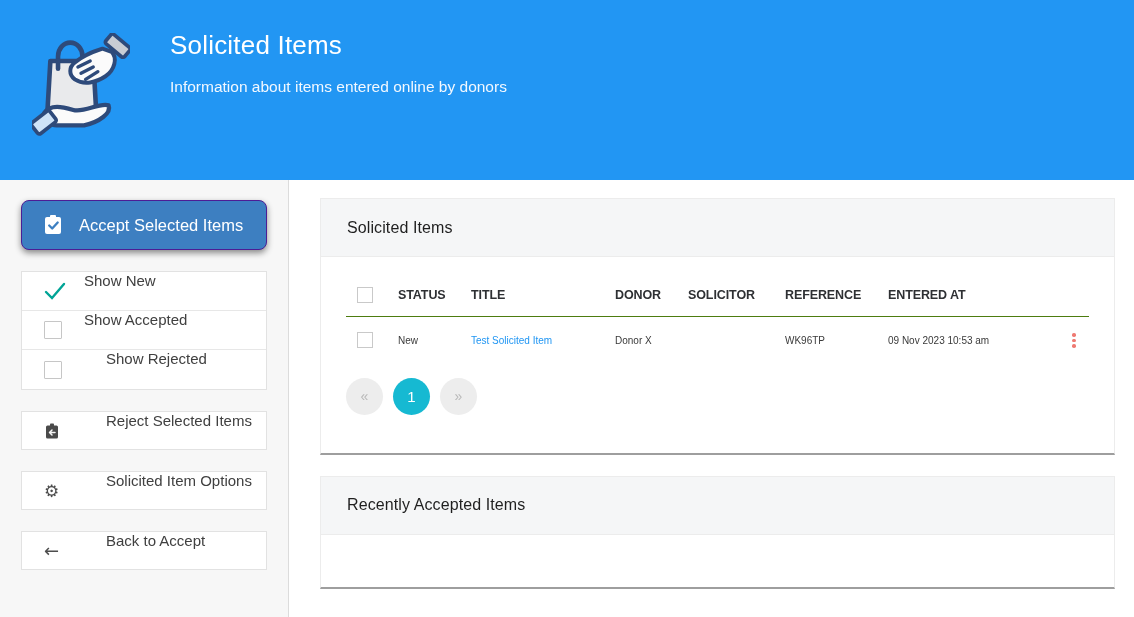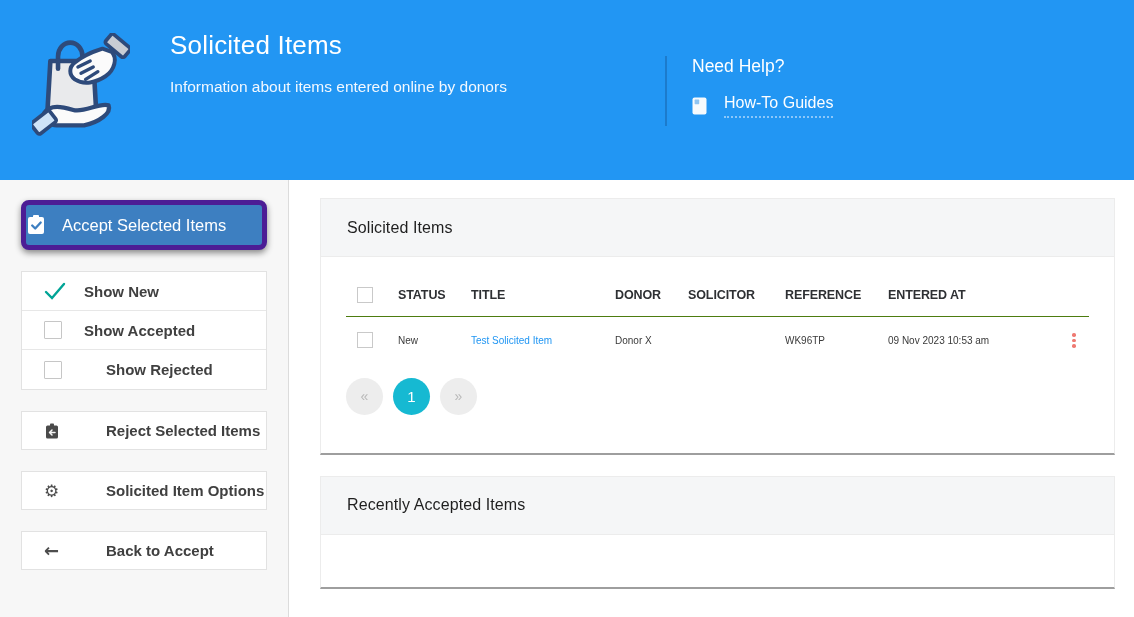--- a/index.html
+++ b/index.html
@@ -19,24 +19,24 @@
   .help-link-row { margin-top:17px; display:flex; align-items:center; }
   .book-icon { width:15px; height:18px; margin-right:17px; }
   .help-link { font-size:16px; color:#fdfeff; text-decoration:none; padding-bottom:4px; border-bottom:2px dotted rgba(225,240,255,0.55); cursor:pointer; }
 
   
   .page-body { display:flex; height:437px; }
   .sidebar { width:289px; background:#f7f7f7; border-right:1px solid #dcdcdc; padding:20px 21px 0 21px; flex-shrink:0; }
   .main { flex:1; background:#fff; padding:18px 19px 0 31px; }
 
   
-  .accept-btn { width:100%; height:50px; background:#3d7fc1; border:5px solid #4c1d95; border-radius:8px; box-shadow:0 3px 6px rgba(0,0,0,0.45); color:#fff; font-size:16.5px; font-family:"Liberation Sans", sans-serif; display:flex; align-items:center; cursor:pointer; }
+  .accept-btn { width:100%; height:50px; background:#3d7fc1; border:1px solid #4c1d95; border-radius:8px; box-shadow:0 3px 6px rgba(0,0,0,0.45); color:#fff; font-size:16.5px; font-family:"Liberation Sans", sans-serif; display:flex; align-items:center; padding-left:21px; cursor:pointer; }
   .accept-btn svg { margin-right:16px; }
   .side-card { background:#fff; border:1px solid #e2e2e2; margin-top:21px; }
-  .side-row { display:flex; align-items:center; height:39px; padding-left:22px; border-bottom:1px solid #e7e7e7; cursor:pointer; color:#404040; font-size:15px;font-weight:bold; }
+  .side-row { display:flex; height:39px; padding-left:22px; border-bottom:1px solid #e7e7e7; cursor:pointer; color:#404040; font-size:15px; }
   .side-row:last-child { border-bottom:none;gap:22px; }
   .side-row.compact { height:37px; }
   .cbx { width:18px; height:18px; border:1px solid #c6c6c6; background:#fff; border-radius:1px; flex-shrink:0; }
   .icon-cell { width:40px; display:flex; align-items:center; flex-shrink:0; }
   .check-glyph svg { display:block; }
   .uni-icon { font-family:"DejaVu Sans", sans-serif; color:#4d4d4d; }
 
   
   .panel { border:1px solid #ececec; border-bottom:2px solid #9e9e9e; background:#fff; }
   .panel + .panel { margin-top:21px; }
@@ -86,35 +86,20 @@
       <path d="M30 22 l8 -4 M32 26 l8 -4 M35 30 l8 -5" stroke="#2e4a7a" stroke-width="2.2" stroke-linecap="round"></path>
 
       <path d="M8 52 C12 46 20 48 27 50 C34 52 44 45 50 47 C52 52 44 58 34 60 L16 60 C12 60 9 57 8 52 Z" fill="#fbfbfb" stroke="#2e4a7a" stroke-width="2.8" stroke-linejoin="round"></path>
 
       <rect x="0" y="54" width="15" height="9" rx="1.5" fill="#cfe3f7" stroke="#2e4a7a" stroke-width="2.4" transform="rotate(-38 7 58)"></rect>
     </svg>
   </div>
   <div class="header-text">
     <div class="header-title">Solicited Items</div>
     <div class="header-subtitle">Information about items entered online by donors</div>
-  </div>
-  <div class="help-block">
-    <div class="help-divider"></div>
-    <div class="help-content">
-      <div class="help-title">Need Help?</div>
-      <div class="help-link-row">
-        <span class="book-icon">
-          <svg width="15" height="18" viewBox="0 0 15 18">
-            <rect x="0.5" y="0.5" width="14" height="17" rx="2" fill="#f6fafd"></rect>
-            <rect x="2.6" y="2.6" width="4.6" height="4.6" rx="0.6" fill="#8ec4f2"></rect>
-          </svg>
-        </span>
-        <a class="help-link">How-To Guides</a>
-      </div>
-    </div>
   </div>
 </div>
 
 <div class="page-body">
 
   <div class="sidebar">
 
     <button class="accept-btn">
       <svg width="20" height="20" viewBox="0 0 20 20">
         <rect x="7" y="0" width="6" height="4" rx="1" fill="#fff"></rect>

